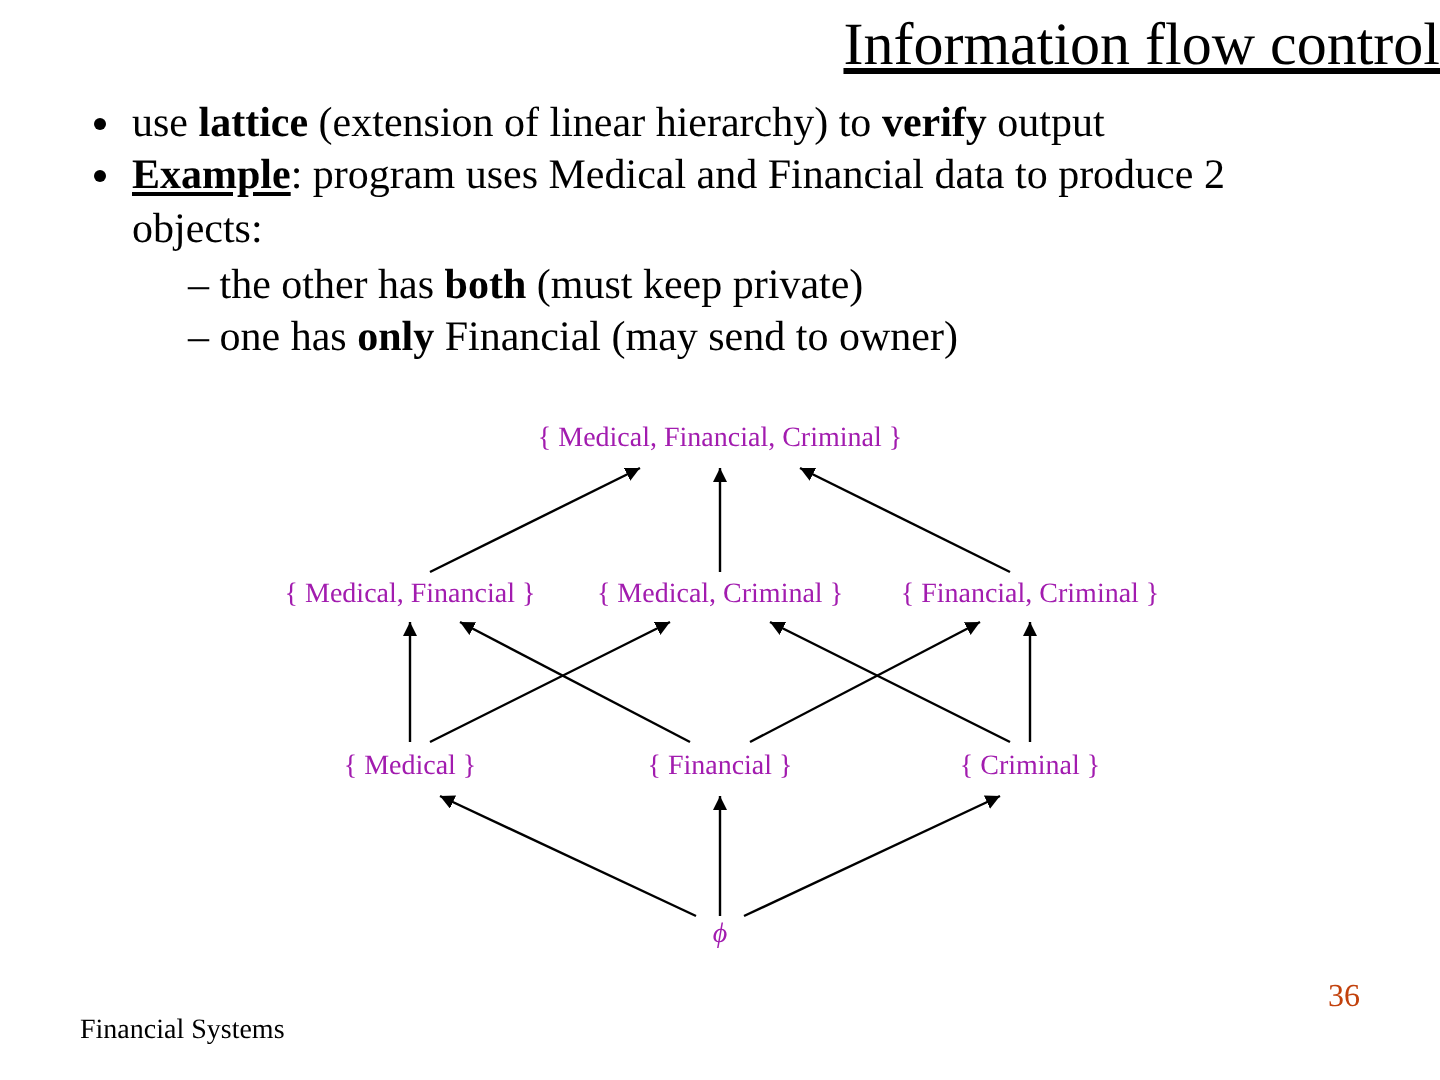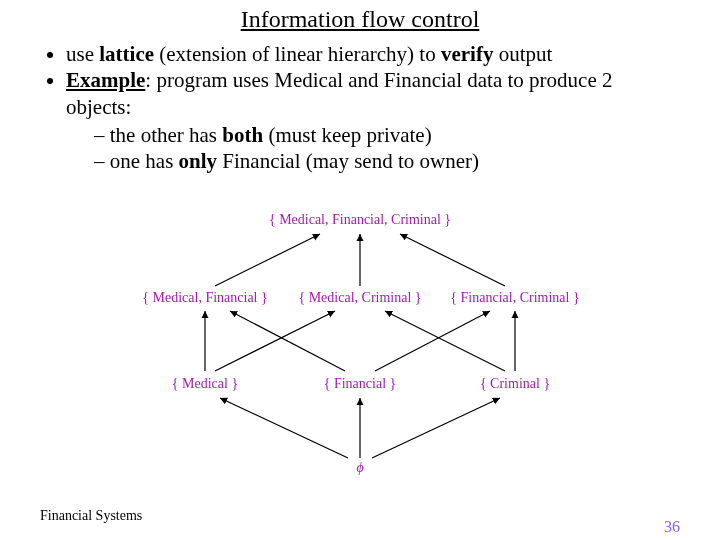--- a/index.html
+++ b/index.html
@@ -11,22 +11,22 @@
     font-family: "Times New Roman", Times, serif;
     color: #000;
     overflow: hidden;
   }
   .slide {
     position: relative;
     width: 720px;
     height: 540px;
   }
   .title {
-    text-align: center;
-    font-size: 24px;
+    text-align: right;
+    font-size: 30px;
     padding-top: 6px;
     text-decoration: underline;
     font-weight: normal;
     margin: 0;
   }
   .bullets {
     margin: 8px 38px 0 38px;
     font-size: 21px;
     line-height: 1.25;
   }
@@ -62,23 +62,23 @@
   }
   .footer-left {
     position: absolute;
     left: 40px;
     bottom: 16px;
     font-size: 14px;
   }
   .footer-right {
     position: absolute;
     right: 40px;
-    bottom: 4px;
+    bottom: 32px;
     font-size: 16px;
-    color: #8b5cf6;
+    color: #c2410c;
   }
   svg.arrows {
     position: absolute;
     left: 0; top: 0;
     width: 480px;
     height: 290px;
     overflow: visible;
   }
 </style>
 </head>

